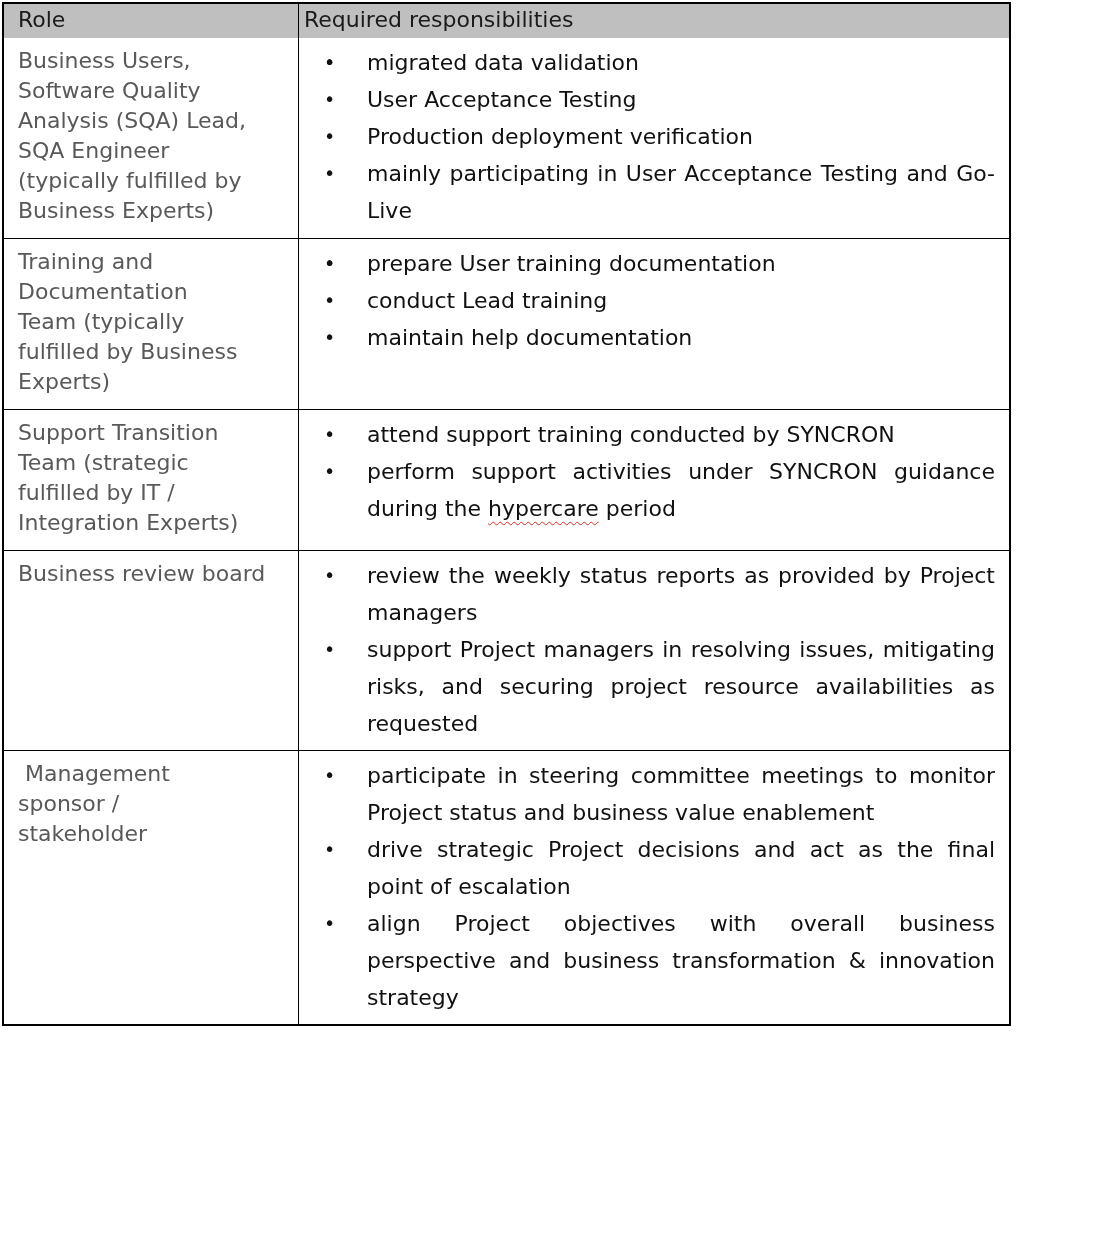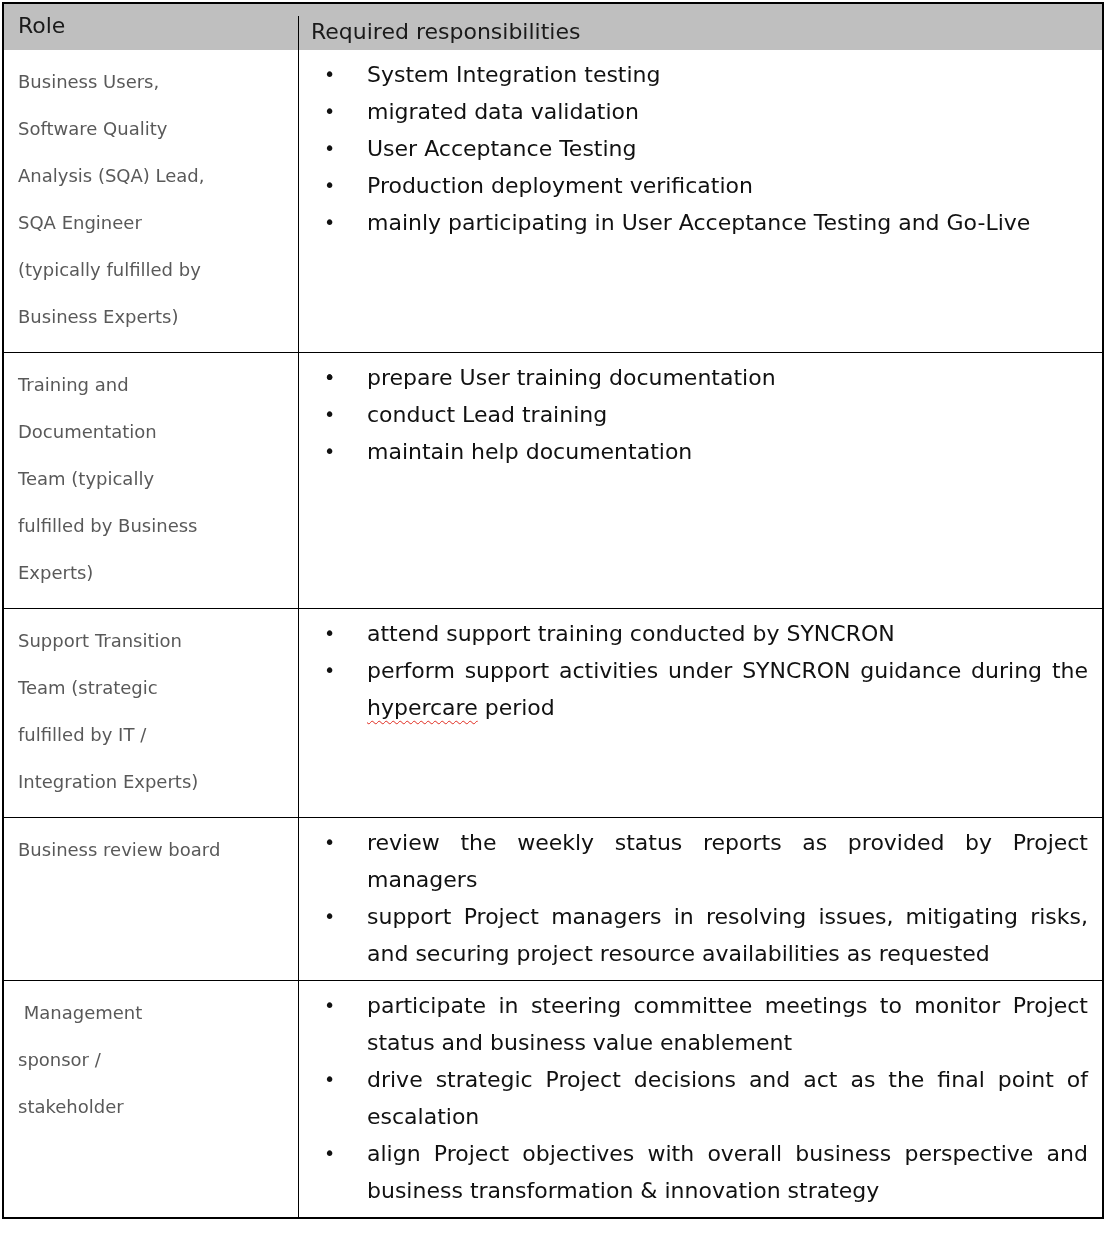--- a/index.html
+++ b/index.html
@@ -11,43 +11,43 @@
   body{
     width:1108px;
     height:1237px;
     position:relative;
     overflow:hidden;
   }
   .doc-table{
     position:absolute;
     left:2px;
     top:2px;
-    width:1102px;
+    width:1009px;
     box-sizing:border-box;
     border:2px solid var(--border,#000);
     background:#fff;
   }
   .t-row{
     display:flex;
     align-items:stretch;
   }
   .t-row + .t-row{
     border-top:1px solid var(--border,#000);
     justify-content:flex-end;
   }
   .cell{
     box-sizing:border-box;
   }
   .cell-role{
     flex:0 0 294px;
     width:294px;
     padding:8px 14px 12px 14px;
     color:var(--role-text,#595959);
-    font-size:18px;
-    line-height:47px;
+    font-size:22px;
+    line-height:30px;
     white-space:pre-wrap;
   }
   .cell-resp{
     flex:1 1 auto;
     min-width:0;
     border-left:1px solid var(--border,#000);
     padding:6px 14px 8px 0;
     color:var(--body-text,#111);
     font-size:22px;
     line-height:37px;
@@ -59,22 +59,21 @@
     padding-top:3px;
     padding-bottom:5px;
     line-height:26px;
     color:var(--header-text,#1a1a1a);
     font-size:22px;
     white-space:normal;
     display:flex;
     align-items:center;
   }
   .t-header .cell-resp{
-    padding-left:12px;
-    margin-top:12px;
+    padding-left:5px;
   }
   .bullet-item{
     position:relative;
     padding-left:68px;
     text-align:justify;
   }
   .bullet-marker{
     position:absolute;
     left:25px;
     top:0;
@@ -102,21 +101,21 @@
   </div>
   <div id="tbody">
       <div class="t-row">
         <div class="cell cell-role">Business Users,
 Software Quality
 Analysis (SQA) Lead,
 SQA Engineer
 (typically fulfilled by
 Business Experts)</div>
         <div class="cell cell-resp">
-          <div class="bullet-item"><span class="bullet-marker">•</span><span class="bullet-text">System Integration testing</span></div>
+          <div class="bullet-item"><span class="bullet-marker">•</span></div>
           <div class="bullet-item"><span class="bullet-marker">•</span><span class="bullet-text">migrated data validation</span></div>
           <div class="bullet-item"><span class="bullet-marker">•</span><span class="bullet-text">User Acceptance Testing</span></div>
           <div class="bullet-item"><span class="bullet-marker">•</span><span class="bullet-text">Production deployment verification</span></div>
           <div class="bullet-item"><span class="bullet-marker">•</span><span class="bullet-text">mainly participating in User Acceptance Testing and Go-Live</span></div>
         </div>
       </div>
       <div class="t-row">
         <div class="cell cell-role">Training and
 Documentation
 Team (typically

